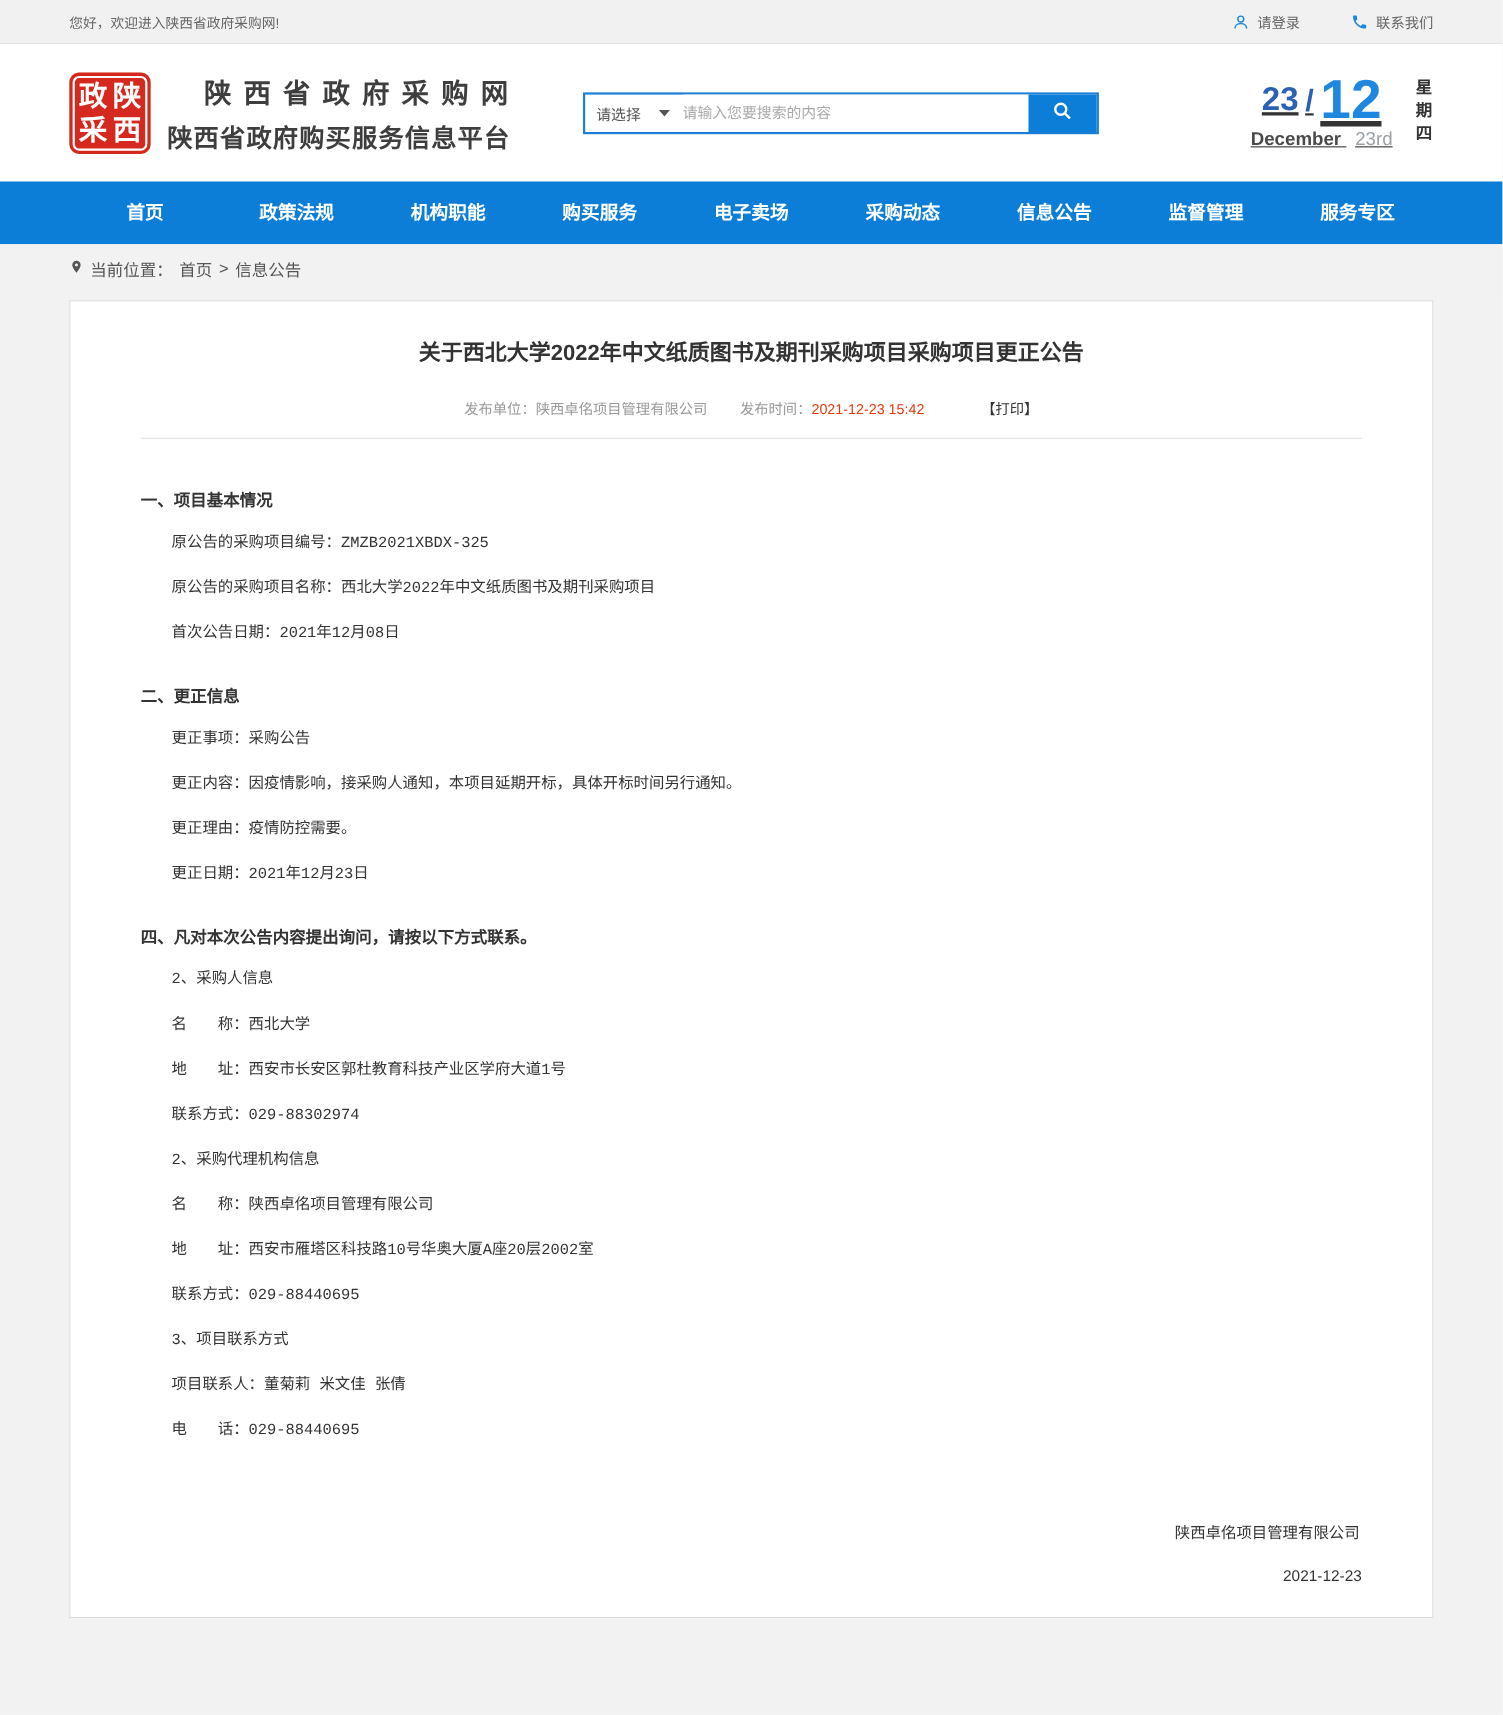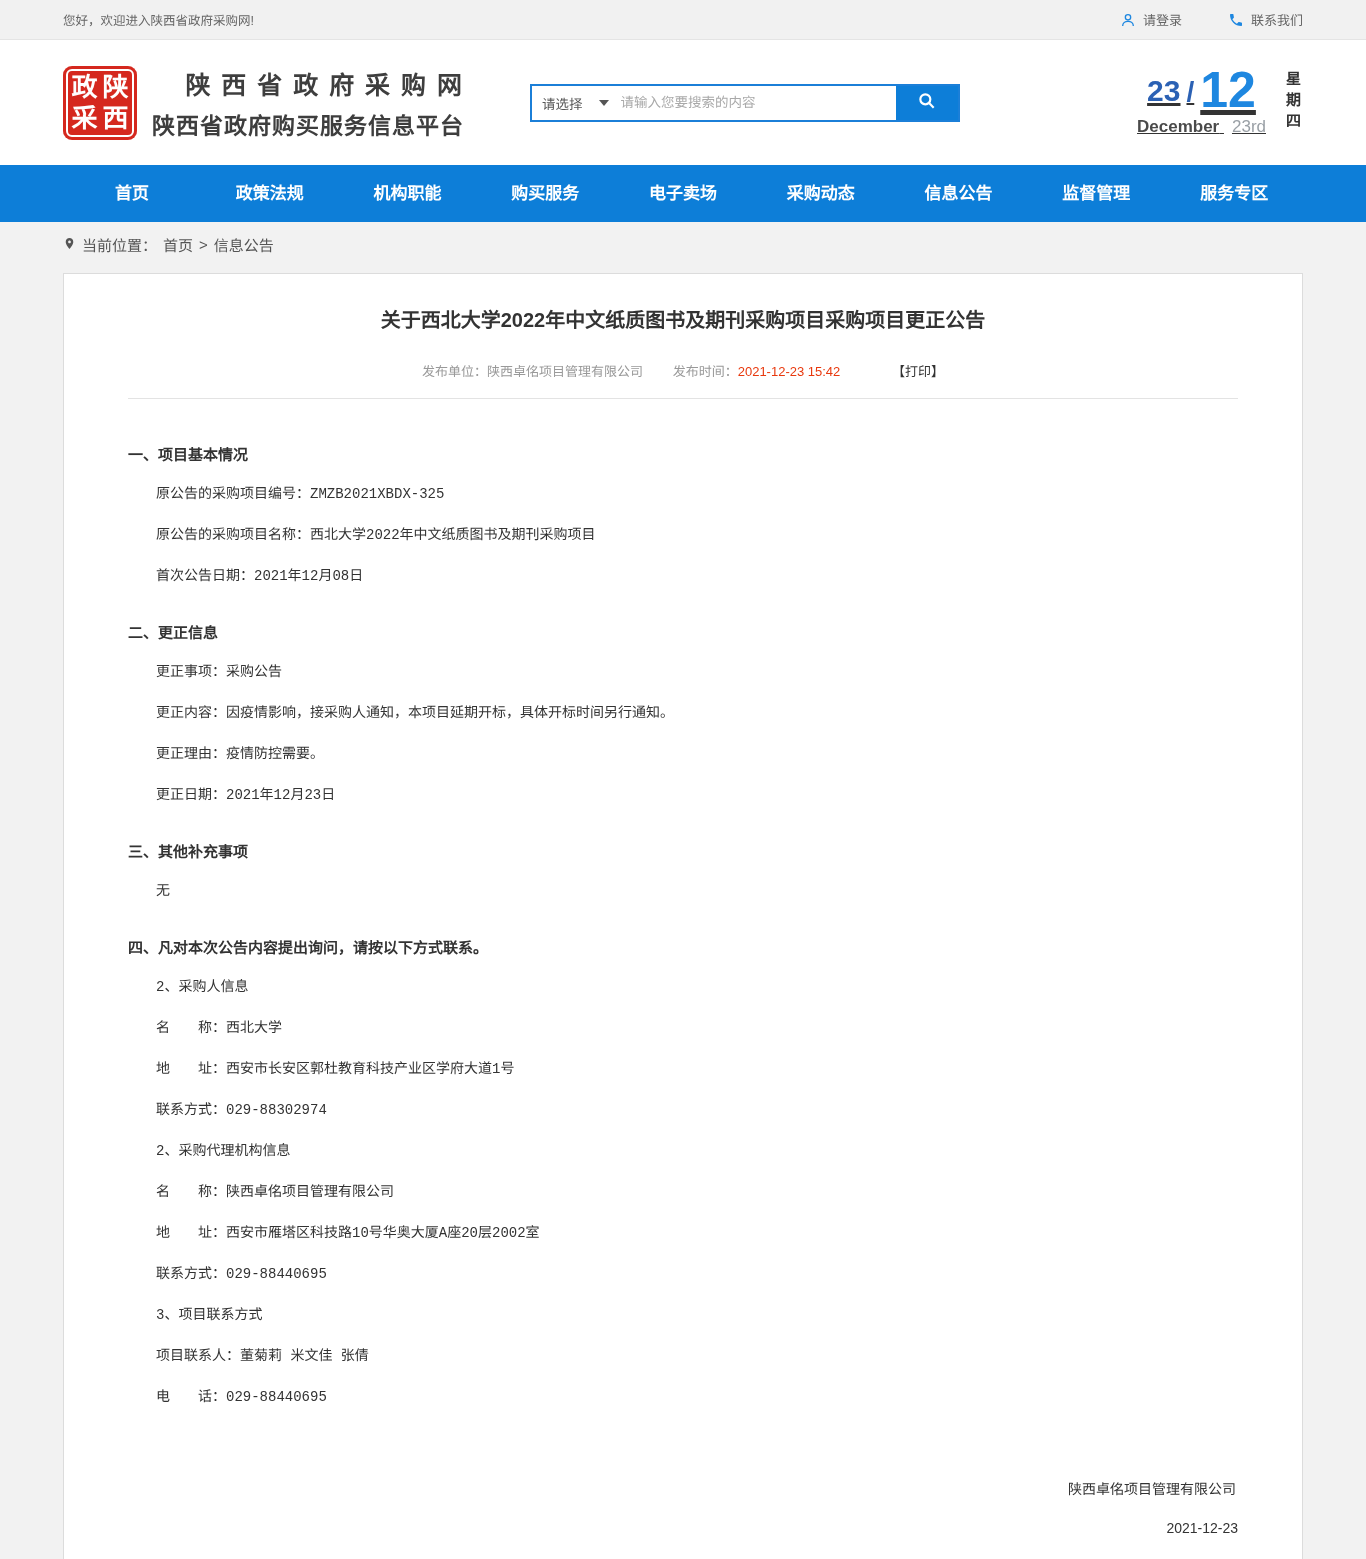--- a/index.html
+++ b/index.html
@@ -26,21 +26,21 @@
     width:74px; height:74px; background:#d5281e; border-radius:9px;
     display:grid; grid-template-columns:1fr 1fr; grid-template-rows:1fr 1fr;
     padding:6px; box-shadow:inset 0 0 0 3px #d5281e, inset 0 0 0 5px #ffffff;
   }
   .seal span { color:#fff; font-weight:bold; font-size:26px; line-height:31px; text-align:center; }
   .site-titles { margin-left:15px;text-align:right; }
   .site-title { font-size:25px; font-weight:bold; color:#3e3e3e; letter-spacing:2px; }
   .site-subtitle { font-size:23px; font-weight:bold; color:#3e3e3e; margin-top:6px; letter-spacing:1px; }
 
   .search-box {
-    margin-left:66px; width:430px; height:38px; border:2px solid #1b7fd8;
+    margin-left:66px; width:469px; height:38px; border:2px solid #1b7fd8;
     display:flex; align-items:stretch; background:#fff;
   }
   .search-select { display:flex; align-items:center; gap:16px; padding:0 12px 0 10px; cursor:pointer; }
   .search-select-label { font-size:13.5px; color:#555; }
   .caret-down { width:0; height:0; border-left:5px solid transparent; border-right:5px solid transparent; border-top:6px solid #555; }
   .search-input { flex:1; border:none; outline:none; font-size:13.5px; color:#333; font-family:inherit; }
   .search-input::placeholder { color:#a9a9a9; }
   .search-btn { width:62px; background:#0d7ed8; border:none; cursor:pointer; display:flex; align-items:center; justify-content:center; }
 
   .date-block { margin-left:auto; display:flex; align-items:center; }
@@ -241,24 +241,20 @@
       </div>
 
       <div class="section">
         <div class="section-heading">二、更正信息</div>
         <p>更正事项：采购公告</p>
         <p>更正内容：因疫情影响，接采购人通知，本项目延期开标，具体开标时间另行通知。</p>
         <p>更正理由：疫情防控需要。</p>
         <p>更正日期：2021年12月23日</p>
       </div>
 
-      <div class="section">
-        <div class="section-heading">三、其他补充事项</div>
-        <p>无</p>
-      </div>
 
       <div class="section">
         <div class="section-heading">四、凡对本次公告内容提出询问，请按以下方式联系。</div>
         <p>2、采购人信息</p>
         <p>名　　称：西北大学</p>
         <p>地　　址：西安市长安区郭杜教育科技产业区学府大道1号</p>
         <p>联系方式：029-88302974</p>
         <p>2、采购代理机构信息</p>
         <p>名　　称：陕西卓佲项目管理有限公司</p>
         <p>地　　址：西安市雁塔区科技路10号华奥大厦A座20层2002室</p>

